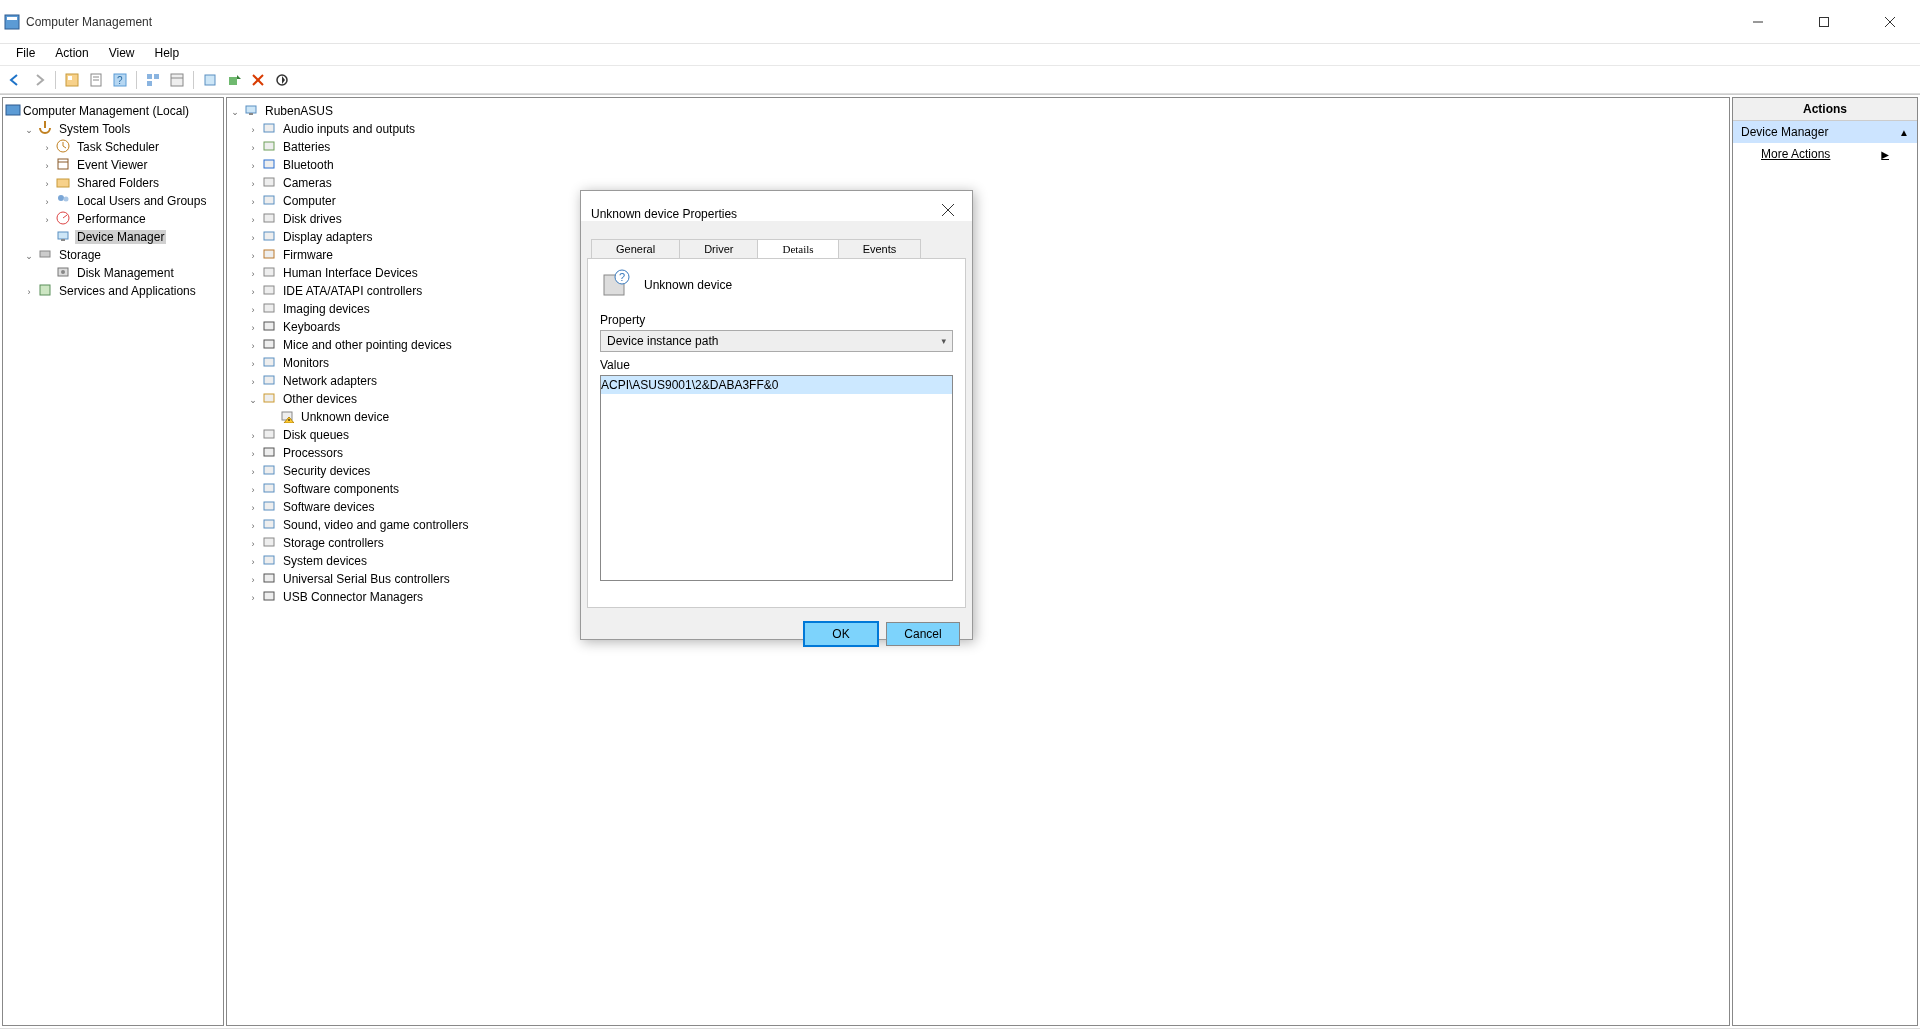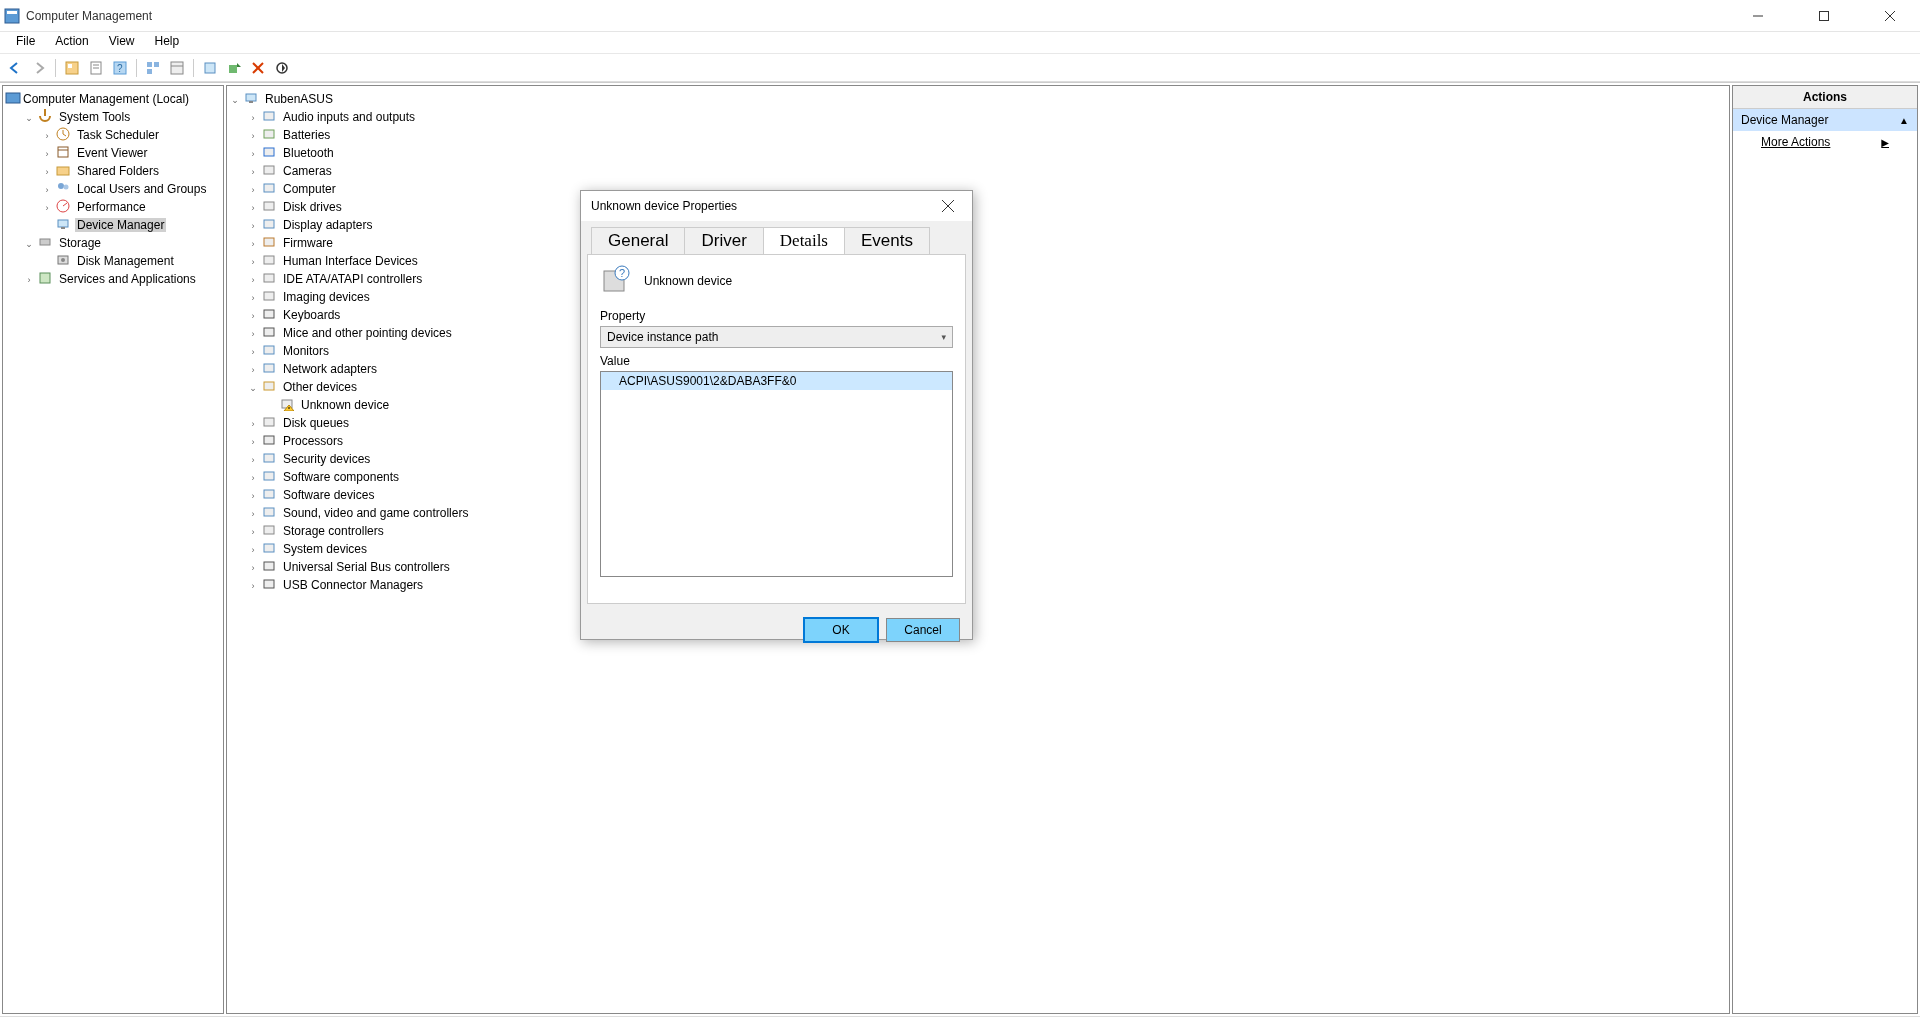--- a/index.html
+++ b/index.html
@@ -1,20 +1,20 @@
 <!DOCTYPE html>
 <html><head>
 <meta charset="utf-8">
 <style>
   * { box-sizing: border-box; }
   html, body { margin:0; padding:0; width:1920px; height:1030px;
     font-family: "Segoe UI", Arial, sans-serif; font-size:12px;
     background:#fff; color:#000; overflow:hidden; }
   
-  .titlebar { height:32px; display:flex; align-items:center; padding:0 4px;
+  .titlebar { height:44px; display:flex; align-items:center; padding:0 4px;
     background:#fff; border-bottom:1px solid #e5e5e5;}
   .titlebar .app-icon { width:16px; height:16px; margin-right:6px; display:flex;
     align-items:center; justify-content:center;}
   .titlebar .title { font-size:12px; color:#333;}
   .titlebar .caption-btns { margin-left:auto; display:flex; gap:30px; padding-right:8px;}
   .caption-btn { width:36px; height:20px; display:flex; align-items:center;
     justify-content:center; color:#666; cursor:pointer;}
   
   .menubar { height:22px; display:flex; align-items:flex-start; padding:0 6px;
     border-bottom:1px solid #e8e8e8;}
@@ -51,38 +51,38 @@
     font-weight:bold;}
   .actions-sec { background:#cce4ff; padding:4px 8px; display:flex; align-items:center;
     font-weight:500;}
   .actions-sec .arrow { margin-left:auto; font-size:10px;}
   .actions-item { padding:4px 28px 4px 28px; display:flex; align-items:center;
     cursor:pointer;text-decoration:underline;}
   .actions-item .arrow { margin-left:auto; font-size:10px;}
   
   .dialog { position:fixed; left:580px; top:190px; width:393px; height:450px;
     background:#f0f0f0; border:1px solid #999; box-shadow:2px 2px 12px rgba(0,0,0,.3);}
-  .dlg-title { height:30px; display:flex; align-items:center; padding:0 10px;
+  .dlg-title { height:30px; display:flex; align-items:flex-end; padding:0 10px;
     background:#fff;}
   .dlg-title .close { margin-left:auto; width:28px; height:22px; display:flex;
     align-items:center; justify-content:center; cursor:pointer;}
   .dlg-tabs { display:flex; padding:6px 6px 0 10px; background:#f0f0f0;}
-  .dlg-tab { padding:3px 16px; background:#f0f0f0; border:1px solid #ccc;
-    border-bottom:none; cursor:pointer; margin-right:-1px; font-size:17px;}
+  .dlg-tab { padding:3px 24px; background:#f0f0f0; border:1px solid #ccc;
+    border-bottom:none; cursor:pointer; margin-right:-1px; font-size:11px;margin-top:12px;}
   .dlg-tab.active { background:#fff; position:relative; z-index:2;font-family:Liberation Serif, serif;}
   .dlg-body { background:#fff; margin:0 6px 6px 6px; border:1px solid #ccc;
     padding:10px 12px; height:350px;}
   .device-head { display:flex; align-items:center; gap:12px; margin-bottom:12px;}
   .prop-label { margin:6px 0 3px 0;}
   .prop-select { width:100%; height:22px; border:1px solid #aaa; background:#eee;
     padding:4px 6px; display:flex; align-items:center; position:relative;}
   .prop-select .chev { position:absolute; right:6px; font-size:9px; color:#555;}
   .value-box { width:100%; height:206px; border:1px solid #888; background:#fff;
     margin-top:2px;}
-  .value-item { padding:2px 18px; background:#cce8ff;}
+  .value-item { padding:2px 0; background:#cce8ff;}
   .dlg-buttons { display:flex; justify-content:flex-end; gap:8px; padding:8px 12px;}
   .dlg-btn { width:74px; height:24px; border:1px solid #888; background:#7dd3fc;
     cursor:pointer; display:flex; align-items:center; justify-content:center;}
   .dlg-btn.primary { border:1px solid #0078d7; outline:1px solid #0078d7;}
   
   svg { display:block; }
 </style>
 </head>
 <body>
 

